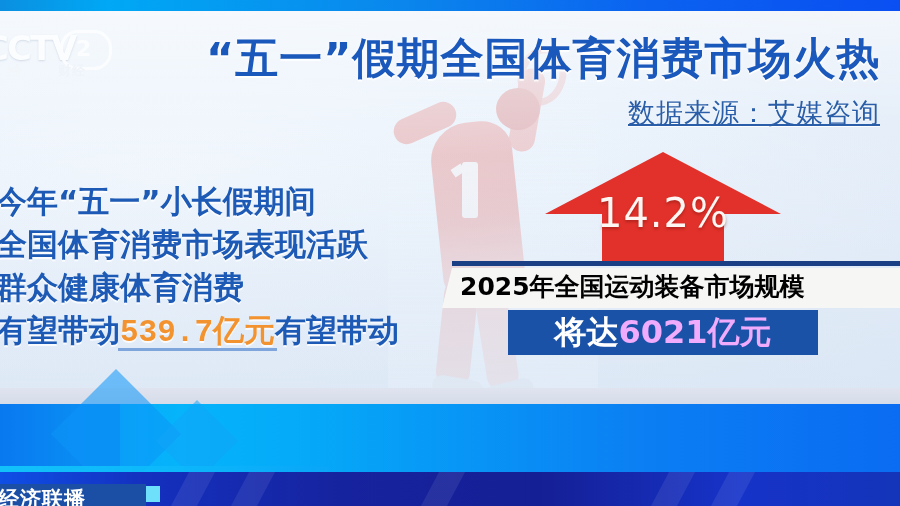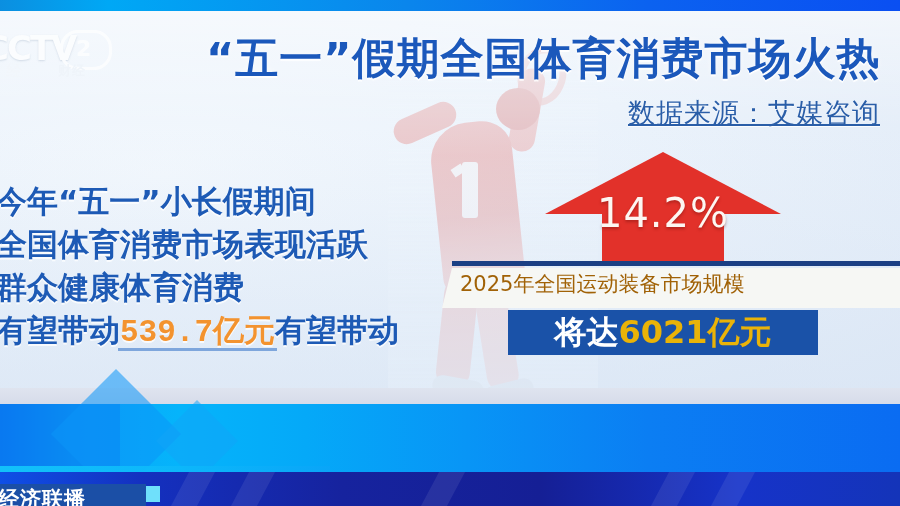--- a/index.html
+++ b/index.html
@@ -131,31 +131,31 @@
   }
   .rule{
     position:absolute;left:452px;top:261px;width:448px;height:5px;background:#1b3f84;
   }
   .whitebanner{
     position:absolute;left:442px;top:268px;width:470px;height:40px;
     background:#f6f7f4;
     clip-path:polygon(10px 0,470px 0,470px 40px,0 40px);
   }
   .whitebanner span{
-    position:absolute;left:18px;top:2px;font-size:21px;font-weight:normal;color:#a16207;
+    position:absolute;left:18px;top:2px;font-size:25px;font-weight:bold;color:#000000;
     letter-spacing:0px;white-space:nowrap;
   }
   .bluebanner{
     position:absolute;left:508px;top:310px;width:310px;height:45px;background:#1a52a8;
   }
   .bluebanner .t{
     position:absolute;left:0;top:1px;width:310px;text-align:center;
     font-size:32px;font-weight:bold;color:#ffffff;letter-spacing:0px;white-space:nowrap;
   }
-  .bluebanner .t b{color:#eab308;font-weight:bold;}
+  .bluebanner .t b{color:#f0abfc;font-weight:bold;}
 </style>
 </head>
 <body>
 
 <div class="stage">
 
   <div class="topbar"></div>
   <div class="bgmain"></div>
 
   <div class="athlete">

